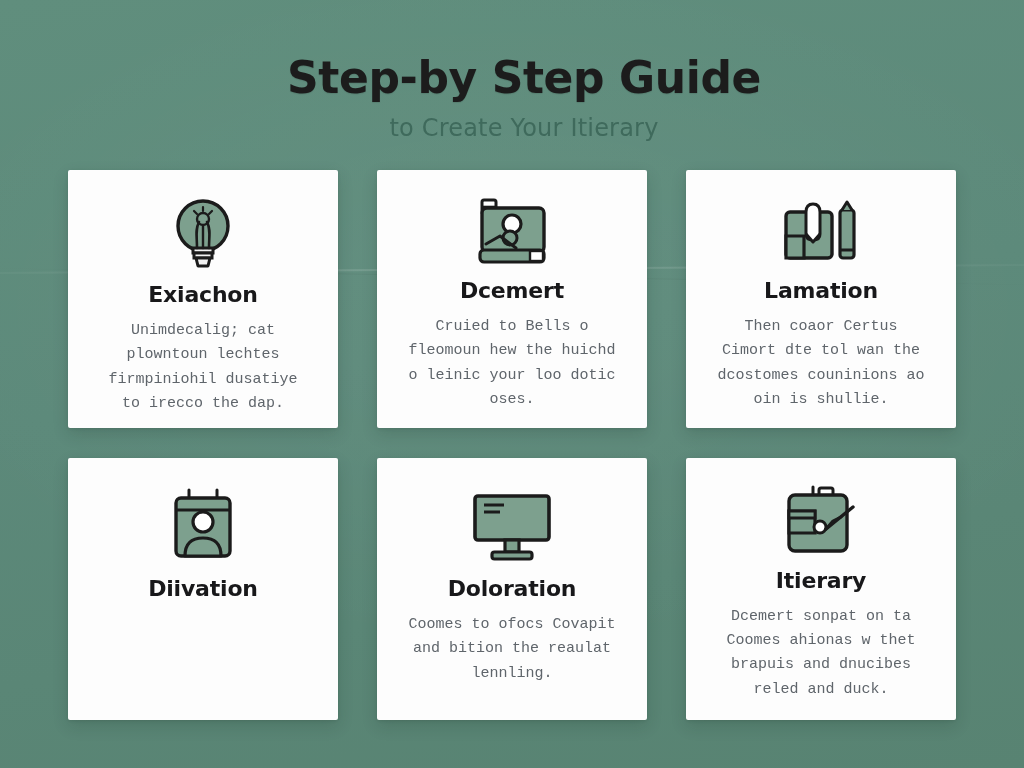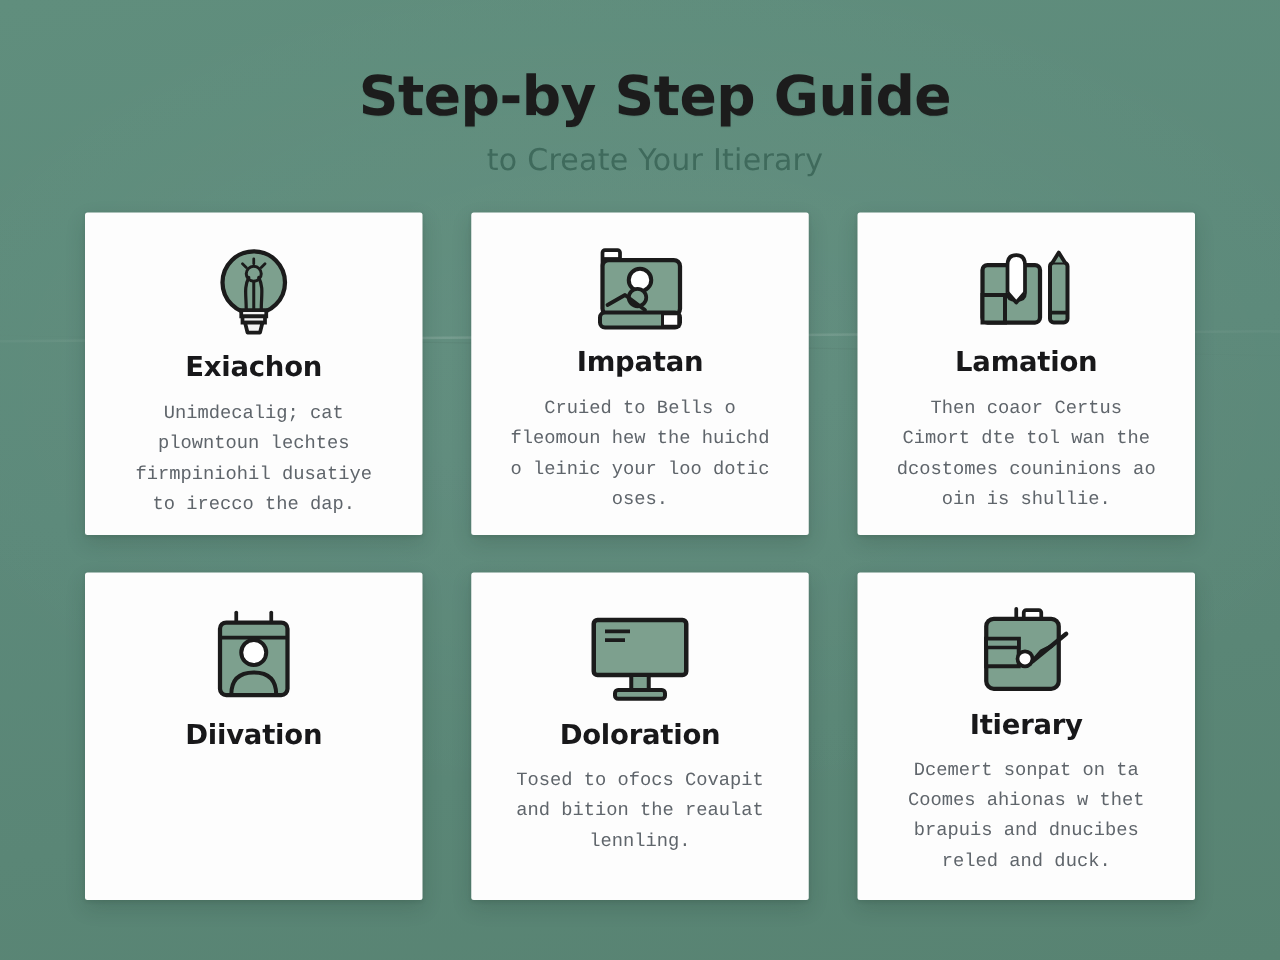--- a/index.html
+++ b/index.html
@@ -153,21 +153,21 @@
           <rect x="10" y="4" width="14" height="14" rx="2" fill="#ffffff" stroke="#1b1b1b" stroke-width="3"></rect>
           <line x1="10" y1="11" x2="24" y2="11" stroke="#1b1b1b" stroke-width="2.6"></line>
           <rect x="10" y="12" width="62" height="44" rx="5" fill="#7da08e" stroke="#1b1b1b" stroke-width="3.4"></rect>
           <circle cx="40" cy="28" r="9" fill="#ffffff" stroke="#1b1b1b" stroke-width="3.2"></circle>
           <circle cx="38" cy="42" r="7" fill="#7da08e" stroke="#1b1b1b" stroke-width="3"></circle>
           <path d="M14 48 L28 40 L44 52" fill="none" stroke="#1b1b1b" stroke-width="3" stroke-linecap="round" stroke-linejoin="round"></path>
           <rect x="8" y="54" width="64" height="12" rx="4" fill="#7da08e" stroke="#1b1b1b" stroke-width="3.2"></rect>
           <rect x="58" y="55" width="13" height="10" fill="#ffffff" stroke="#1b1b1b" stroke-width="2.4"></rect>
         </svg>
       </div>
-      <div class="card-title">Impatan</div>
+      <div class="card-title">Dcemert</div>
       <div class="card-body">Cruied to Bells o fleomoun hew the huichd o leinic your loo dotic oses.</div>
     </div>
 
     <div class="card">
       <div class="card-icon">
         <svg width="82" height="76" viewBox="0 0 82 76">
           <rect x="6" y="16" width="46" height="46" rx="4" fill="#7da08e" stroke="#1b1b1b" stroke-width="3.4"></rect>
           <path d="M6 40 h18 v22 h-18 z" fill="#7da08e" stroke="#1b1b1b" stroke-width="3.2"></path>
           <path d="M33 8 q7 0 7 8 v22 q0 6 -7 6 q-7 0 -7 -6 v-22 q0 -8 7 -8 z" fill="#ffffff" stroke="#1b1b1b" stroke-width="3"></path>
           <path d="M26 38 l7 8 l7 -8" fill="#ffffff" stroke="#1b1b1b" stroke-width="3" stroke-linejoin="round"></path>
@@ -198,21 +198,21 @@
       <div class="card-icon">
         <svg width="84" height="74" viewBox="0 0 84 74">
           <rect x="5" y="6" width="74" height="44" rx="3" fill="#7da08e" stroke="#1b1b1b" stroke-width="3.6"></rect>
           <line x1="14" y1="15" x2="34" y2="15" stroke="#1b1b1b" stroke-width="3"></line>
           <line x1="14" y1="22" x2="30" y2="22" stroke="#1b1b1b" stroke-width="3"></line>
           <rect x="35" y="50" width="14" height="12" fill="#7da08e" stroke="#1b1b1b" stroke-width="3.2"></rect>
           <rect x="22" y="62" width="40" height="7" rx="2.5" fill="#7da08e" stroke="#1b1b1b" stroke-width="3.2"></rect>
         </svg>
       </div>
       <div class="card-title">Doloration</div>
-      <div class="card-body">Tosed to ofocs Covapit and bition the reaulat lennling.</div>
+      <div class="card-body">Coomes to ofocs Covapit and bition the reaulat lennling.</div>
     </div>
 
     <div class="card">
       <div class="card-icon">
         <svg width="80" height="76" viewBox="0 0 80 76">
           <line x1="32" y1="2" x2="32" y2="12" stroke="#1b1b1b" stroke-width="3" stroke-linecap="round"></line>
           <rect x="38" y="3" width="14" height="11" rx="2" fill="#ffffff" stroke="#1b1b1b" stroke-width="3"></rect>
           <rect x="8" y="10" width="58" height="56" rx="6" fill="#7da08e" stroke="#1b1b1b" stroke-width="3.4"></rect>
           <path d="M8 26 h26 v22 h-26 z" fill="#7da08e" stroke="#1b1b1b" stroke-width="3.2"></path>
           <path d="M8 26 h26 v7 h-26 z" fill="#7da08e" stroke="#1b1b1b" stroke-width="2.8"></path>

